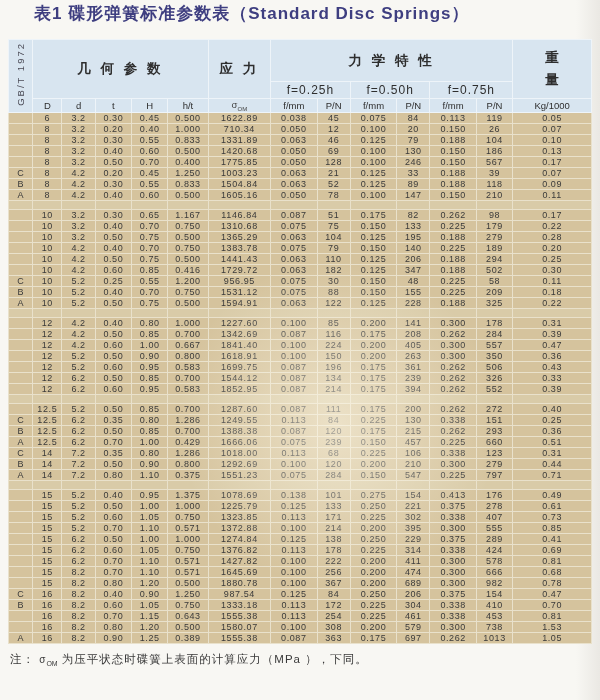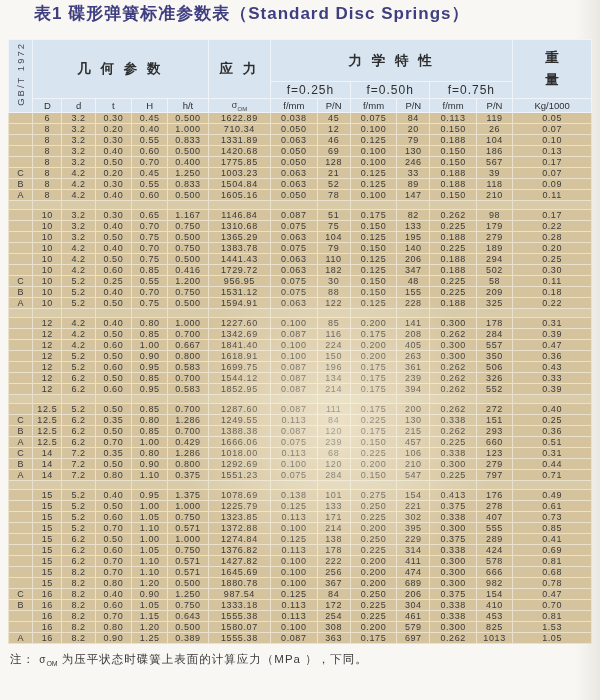--- a/index.html
+++ b/index.html
@@ -871,21 +871,21 @@
           <td>8.2</td>
           <td>0.80</td>
           <td>1.20</td>
           <td>0.500</td>
           <td>1580.07</td>
           <td>0.100</td>
           <td>308</td>
           <td>0.200</td>
           <td>579</td>
           <td>0.300</td>
-          <td>825</td>
+          <td>738</td>
           <td>1.53</td>
         </tr>
         <tr>
           <td class="mark">A</td>
           <td>16</td>
           <td>8.2</td>
           <td>0.90</td>
           <td>1.25</td>
           <td>0.389</td>
           <td>1555.38</td>

